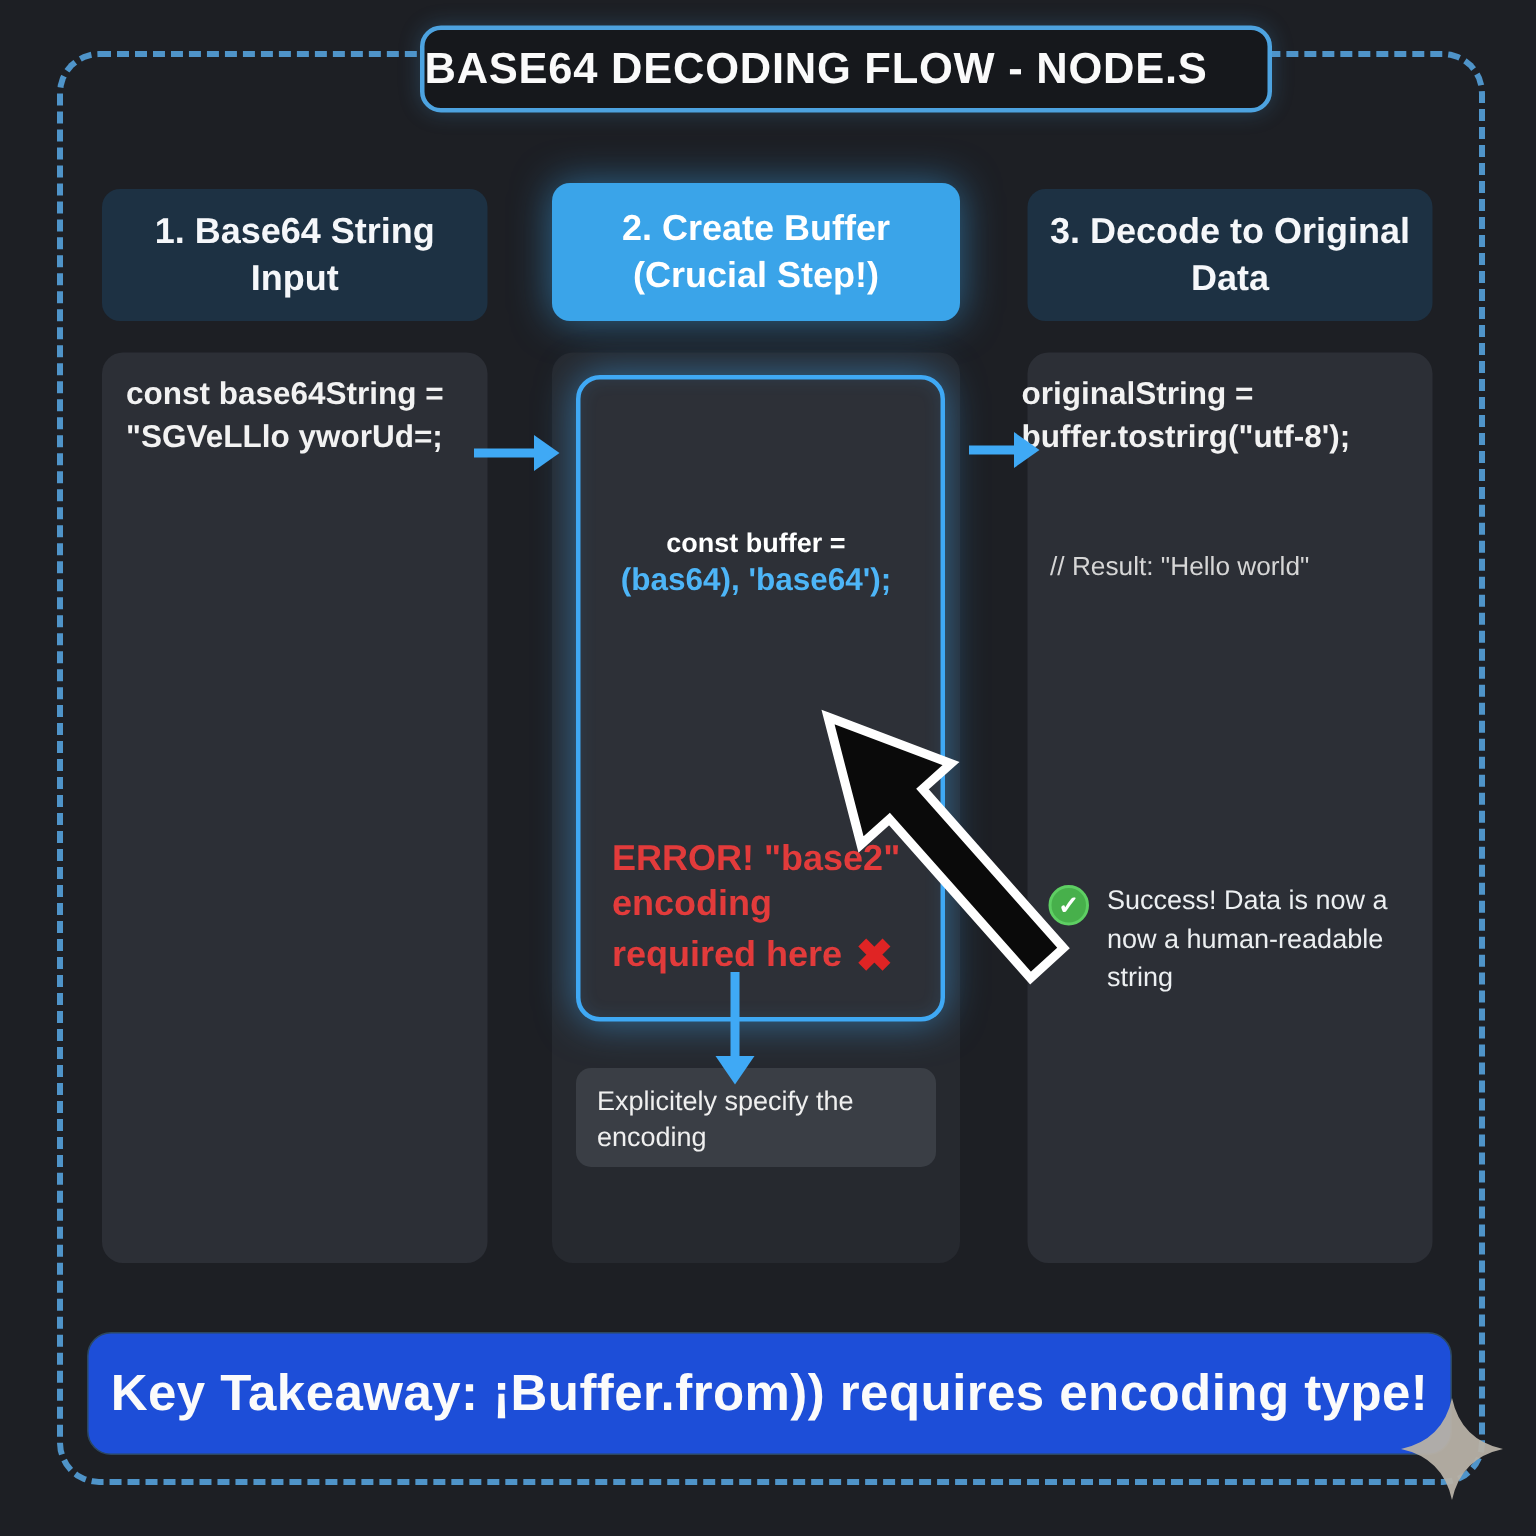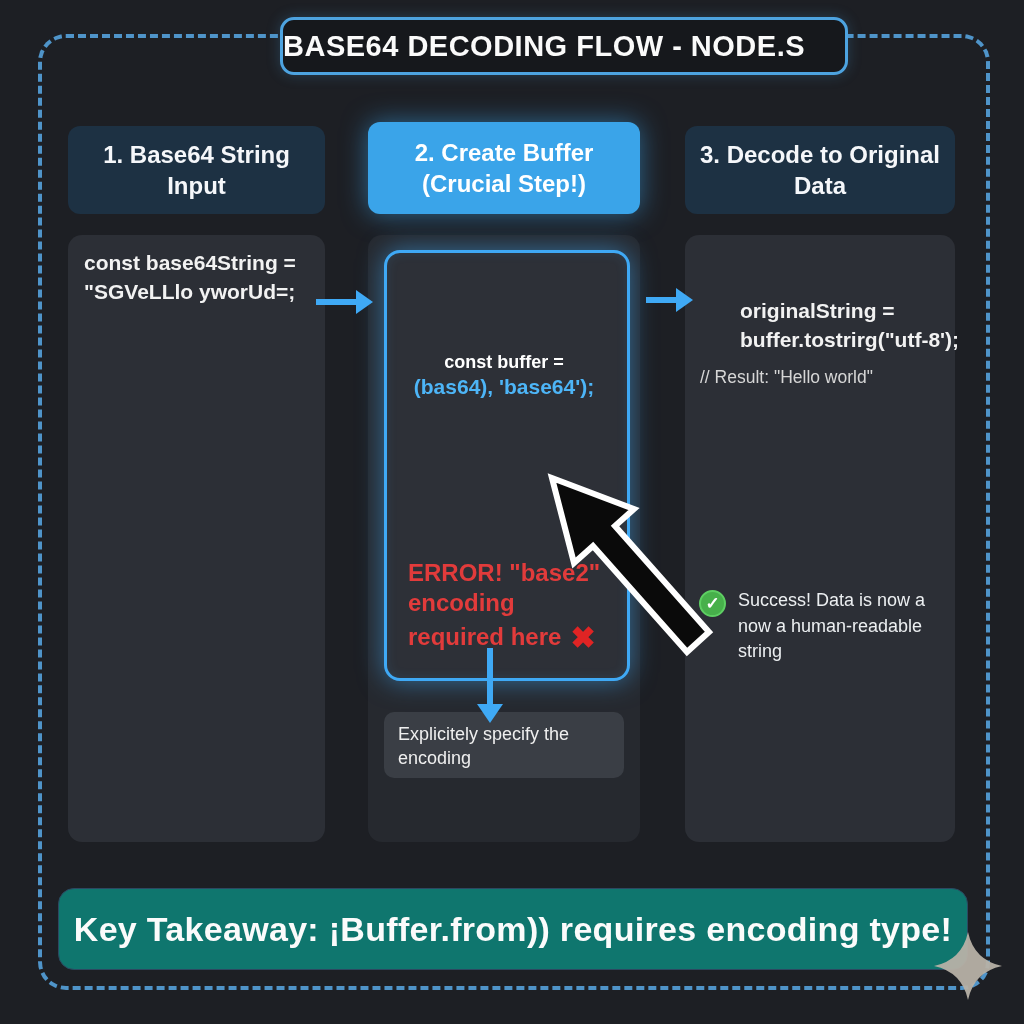--- a/index.html
+++ b/index.html
@@ -37,21 +37,21 @@
   
   .panel{
     position:absolute;top:235px;height:607px;border-radius:14px;background:#2c2f36;
   }
   .p1{left:68px;width:257px;}
   .p2{left:368px;width:272px;background:#26292f;}
   .p3{left:685px;width:270px;}
   
   .codeblock{position:absolute;font-weight:700;font-size:21px;line-height:1.4;color:#f2f2f2;}
   .cb1{left:84px;top:248px;width:235px;}
-  .cb3{left:740px;top:248px;width:252px;margin-top:48px;}
+  .cb3{left:681px;top:248px;width:252px;}
   .comment{position:absolute;font-size:17.5px;font-weight:400;color:#d6d6d6;}
   .cm1{left:86px;top:367px;width:235px;}
   .cm3{left:700px;top:367px;width:250px;}
   
   .bluebox{
     position:absolute;left:384px;top:250px;width:240px;height:425px;
     border:3px solid #3fa9f5;border-radius:16px;background:#2d3037;
     box-shadow:0 0 26px rgba(63,169,245,.55), inset 0 0 12px rgba(63,169,245,.12);
   }
   .midcode{position:absolute;left:384px;top:352px;width:240px;text-align:center;font-weight:700;}
@@ -73,21 +73,21 @@
   .checkicon{
     flex:0 0 auto;width:27px;height:27px;border-radius:50%;margin-top:2px;
     background:#47b04b;border:2px solid #5ecf63;box-sizing:border-box;
     display:flex;align-items:center;justify-content:center;
     color:#ffffff;font-size:17px;font-weight:700;
   }
   .successtext{font-size:18px;line-height:1.42;color:#eceff1;}
   
   .banner{
     position:absolute;left:58px;top:888px;width:908px;height:80px;
-    background:#0f766e;border:1px solid #2c4861;border-radius:16px;
+    background:#1d4ed8;border:1px solid #2c4861;border-radius:16px;
     display:flex;align-items:center;justify-content:center;z-index:3;
   }
   .banner span{font-size:34px;font-weight:700;color:#fbfbfb;letter-spacing:.3px;}
   
   .overlay{position:absolute;left:0;top:0;width:1024px;height:1024px;pointer-events:none;z-index:6;}
 </style>
 </head>
 <body>
 
 <div class="canvas">

